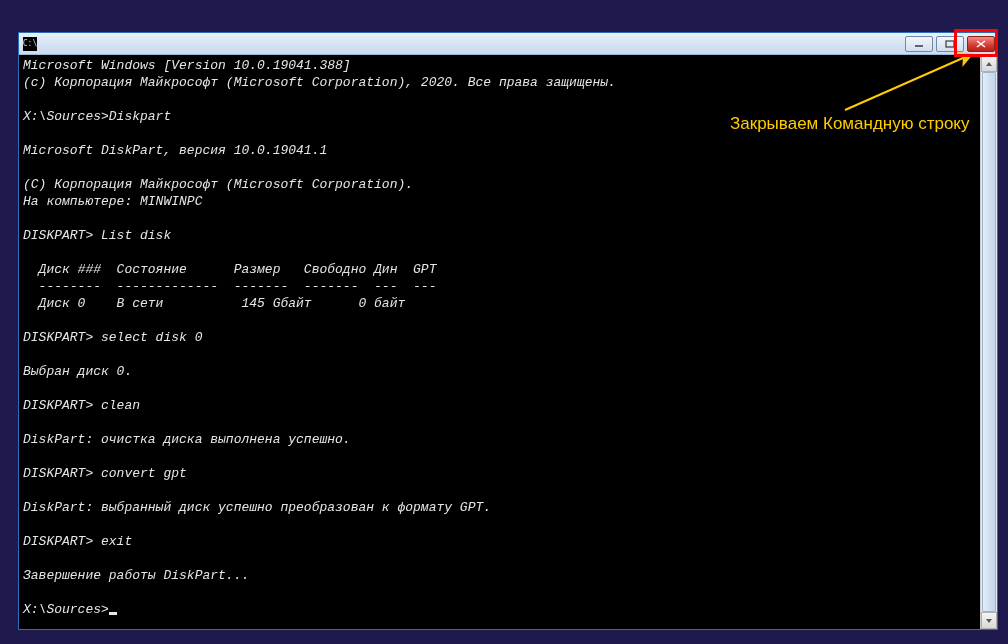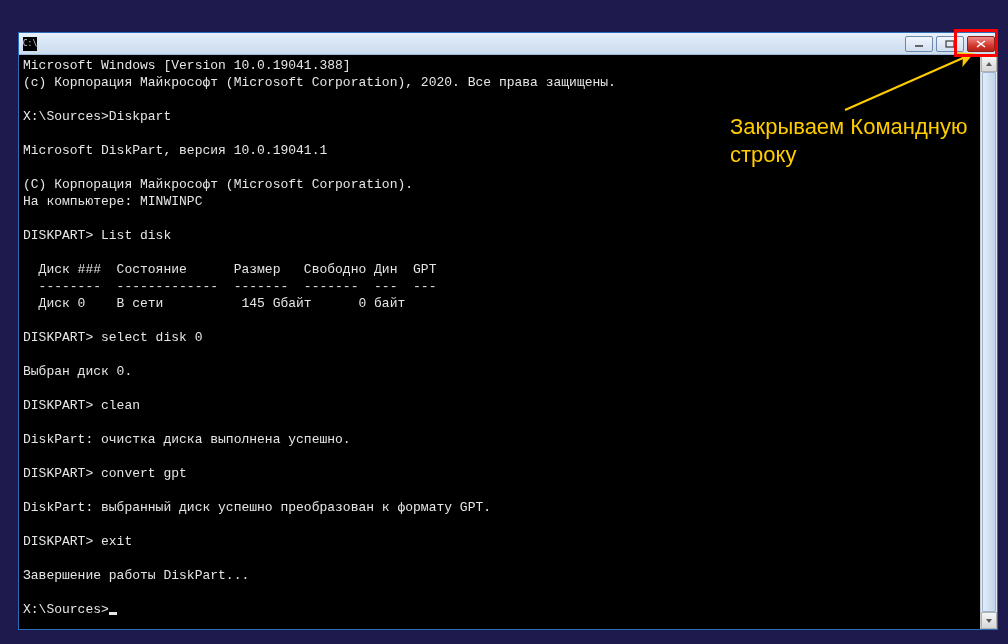--- a/index.html
+++ b/index.html
@@ -87,30 +87,31 @@
     pointer-events: none;
     z-index: 9;
   }
   .annotation-text {
     position: absolute;
     left: 730px;
     top: 113px;
     width: 250px;
     color: #ffcc00;
     font-family: "Segoe UI", Arial, sans-serif;
-    font-size: 22px;
+    font-size: 17px;
     line-height: 1.25;
     z-index: 9;
     pointer-events: none;
   }
   .console-body {
     flex: 1;
     display: flex;
     background: #ffffff;
     position: relative;
+    font-style: italic;
   }
   .console {
     flex: 1;
     background: #000;
     color: #e6e6e6;
     font-family: "Consolas", "Courier New", monospace;
     font-size: 13px;
     line-height: 17px;
     padding: 2px 4px;
     white-space: pre;

